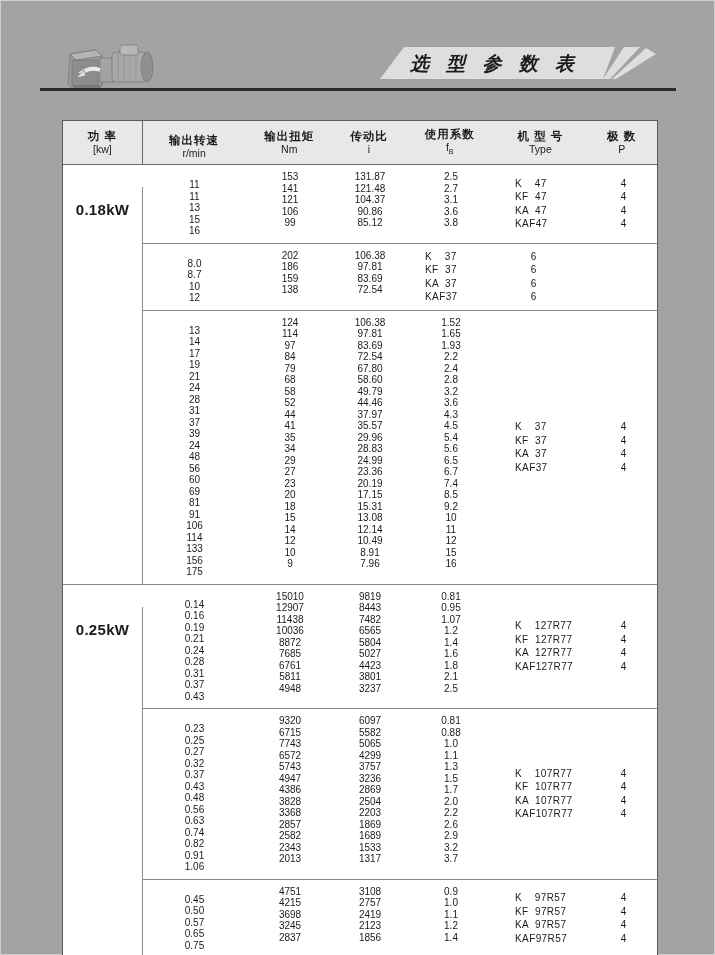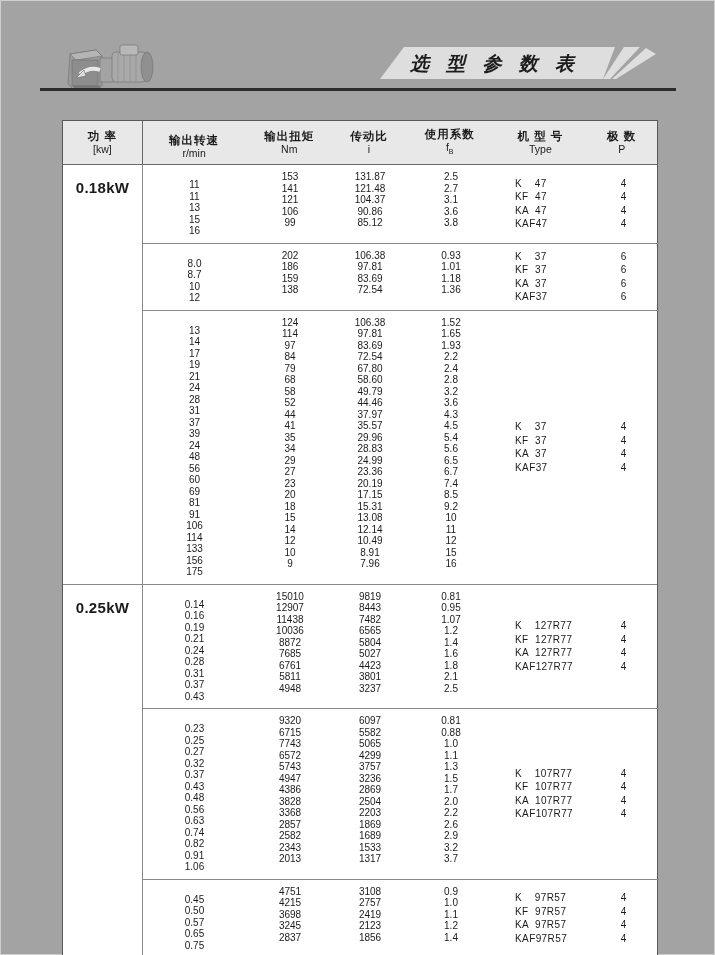--- a/index.html
+++ b/index.html
@@ -31,21 +31,21 @@
   .w-power{width:80px;border-right:1px solid #6a6a6a;}
   .w-speed{width:103px;margin-top:8px;}
   .w-torque{width:88px;}
   .w-ratio{width:72px;}
   .w-fb{width:90px;}
   .w-type{width:92px;}
   .w-poles{width:71px;}
   .group{display:flex;border-bottom:1px solid #8a8a8a;}
   .group:last-child{border-bottom:none;}
   .power-col{width:80px;border-right:1px solid #8a8a8a;box-sizing:border-box;
-    padding-top:14px;text-align:center;flex-shrink:0;}
+    padding-top:14px;text-align:center;flex-shrink:0;margin-top:22px;}
   .power-label{font-size:15px;font-weight:bold;letter-spacing:.3px;}
   .sections-col{flex:1;display:flex;flex-direction:column;}
   .section{display:flex;border-bottom:1px solid #8a8a8a;padding:6px 0;}
   .section:last-child{border-bottom:none;}
   .group:last-child .section:last-child{padding-bottom:26px;}
   .num-col{display:flex;flex-direction:column;box-sizing:border-box;}
   .cell{font-size:10px;line-height:11.5px;text-align:center;white-space:pre;}
   .type-col,.poles-col{display:flex;flex-direction:column;justify-content:center;box-sizing:border-box;}
   .type-col .cell{text-align:left;padding-left:19px;line-height:13.5px;letter-spacing:.4px;}
   .poles-col .cell{line-height:13.5px;}
@@ -175,26 +175,20 @@
                 <div class="cell">202</div>
                 <div class="cell">186</div>
                 <div class="cell">159</div>
                 <div class="cell">138</div>
               </div>
               <div class="num-col w-ratio">
                 <div class="cell">106.38</div>
                 <div class="cell">97.81</div>
                 <div class="cell">83.69</div>
                 <div class="cell">72.54</div>
-              </div>
-              <div class="num-col w-fb">
-                <div class="cell">0.93</div>
-                <div class="cell">1.01</div>
-                <div class="cell">1.18</div>
-                <div class="cell">1.36</div>
               </div>
               <div class="type-col w-type">
                 <div class="cell">K    37</div>
                 <div class="cell">KF  37</div>
                 <div class="cell">KA  37</div>
                 <div class="cell">KAF37</div>
               </div>
               <div class="poles-col w-poles">
                 <div class="cell">6</div>
                 <div class="cell">6</div>

